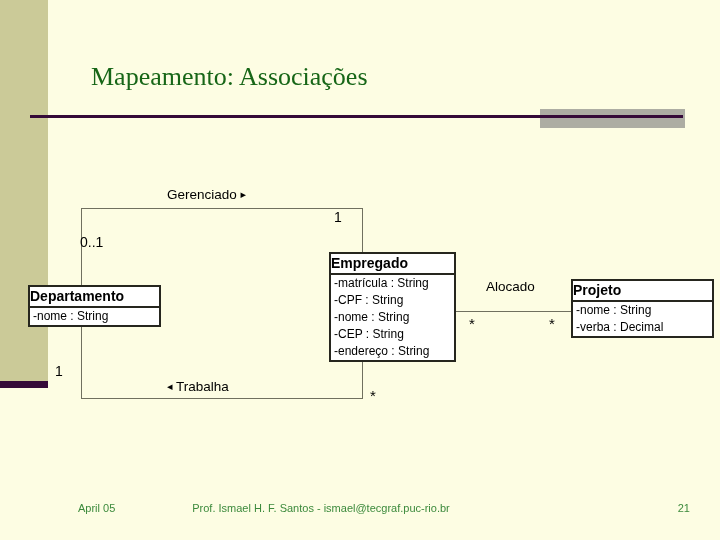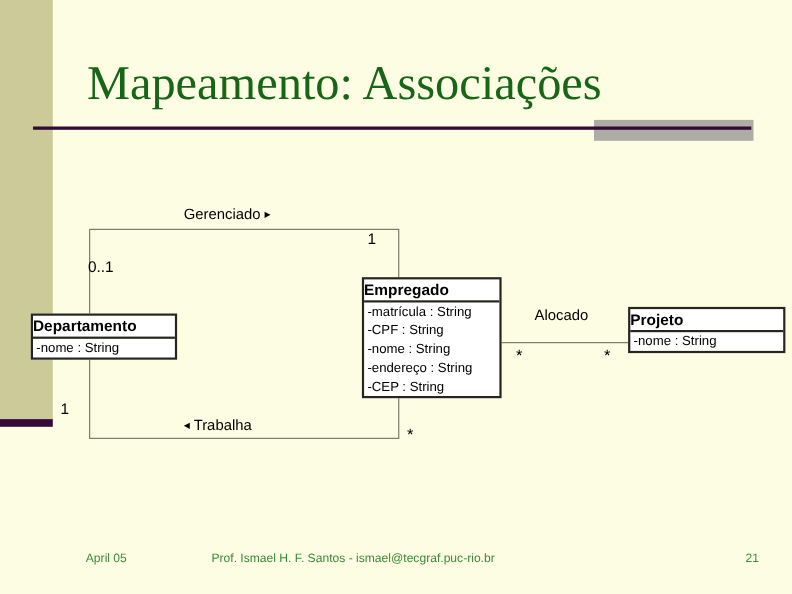--- a/index.html
+++ b/index.html
@@ -5,23 +5,23 @@
   html,body{margin:0;padding:0;background:#888;}
   .slide{
     position:relative;width:720px;height:540px;background:#FDFDE3;
     font-family:"Liberation Sans",sans-serif;overflow:hidden;
   }
   
   .sidebar{position:absolute;left:0;top:0;width:48px;height:381px;background:#CBCA98;}
   .sidebar-rule{position:absolute;left:0;top:381px;width:48px;height:7px;background:#350A38;}
   
   .slide-title{
-    position:absolute;left:75px;top:46px;margin:4px;
+    position:absolute;left:75px;top:46px;margin:16px;
     font-family:"Liberation Serif",serif;font-weight:normal;
-    font-size:44px;color:#176617;white-space:nowrap;
+    font-size:26px;color:#176617;white-space:nowrap;
   }
   .gray-bar{position:absolute;left:540px;top:109px;width:145px;height:19px;background:#ADADA3;z-index:1;}
   .title-rule{position:absolute;left:30px;top:115px;width:653px;height:3px;background:#350A38;z-index:2;}
   
   .assoc-rect{position:absolute;left:81px;top:208px;width:282px;height:191px;border:1px solid #70705F;box-sizing:border-box;z-index:1;}
   .alocado-line{position:absolute;left:454px;top:311px;width:118px;height:1px;background:#70705F;z-index:1;}
   
   .uml-class{position:absolute;background:#FFFFFF;border:2px solid #26261E;box-sizing:border-box;color:#000;z-index:3;}
   .uml-class .cls-title{font-weight:bold;font-size:14px;line-height:19px;height:19px;border-bottom:2px solid #26261E;white-space:nowrap;}
   .uml-class .attr{font-size:12px;line-height:17px;padding:0 3px;white-space:nowrap;}
@@ -76,26 +76,27 @@
   <div class="uml-class" id="cls-departamento">
     <div class="cls-title">Departamento</div>
     <div class="attr">-nome : String</div>
   </div>
 
   <div class="uml-class" id="cls-empregado">
     <div class="cls-title">Empregado</div>
     <div class="attr">-matrícula : String</div>
     <div class="attr">-CPF : String</div>
     <div class="attr">-nome : String</div>
+    <div class="attr">-CEP : String</div>
     <div class="attr">-endereço : String</div>
-    <div class="attr">-CEP : String</div>
   </div>
 
   <div class="uml-class" id="cls-projeto">
     <div class="cls-title">Projeto</div>
     <div class="attr">-nome : String</div>
+    <div class="attr">-verba : Decimal</div>
   </div>
 
   <div class="footer" id="footer-date">April 05</div>
   <div class="footer" id="footer-credit">Prof. Ismael H. F. Santos -  ismael@tecgraf.puc-rio.br</div>
   <div class="footer" id="footer-page">21</div>
 
 </div>
 
 </body></html>

